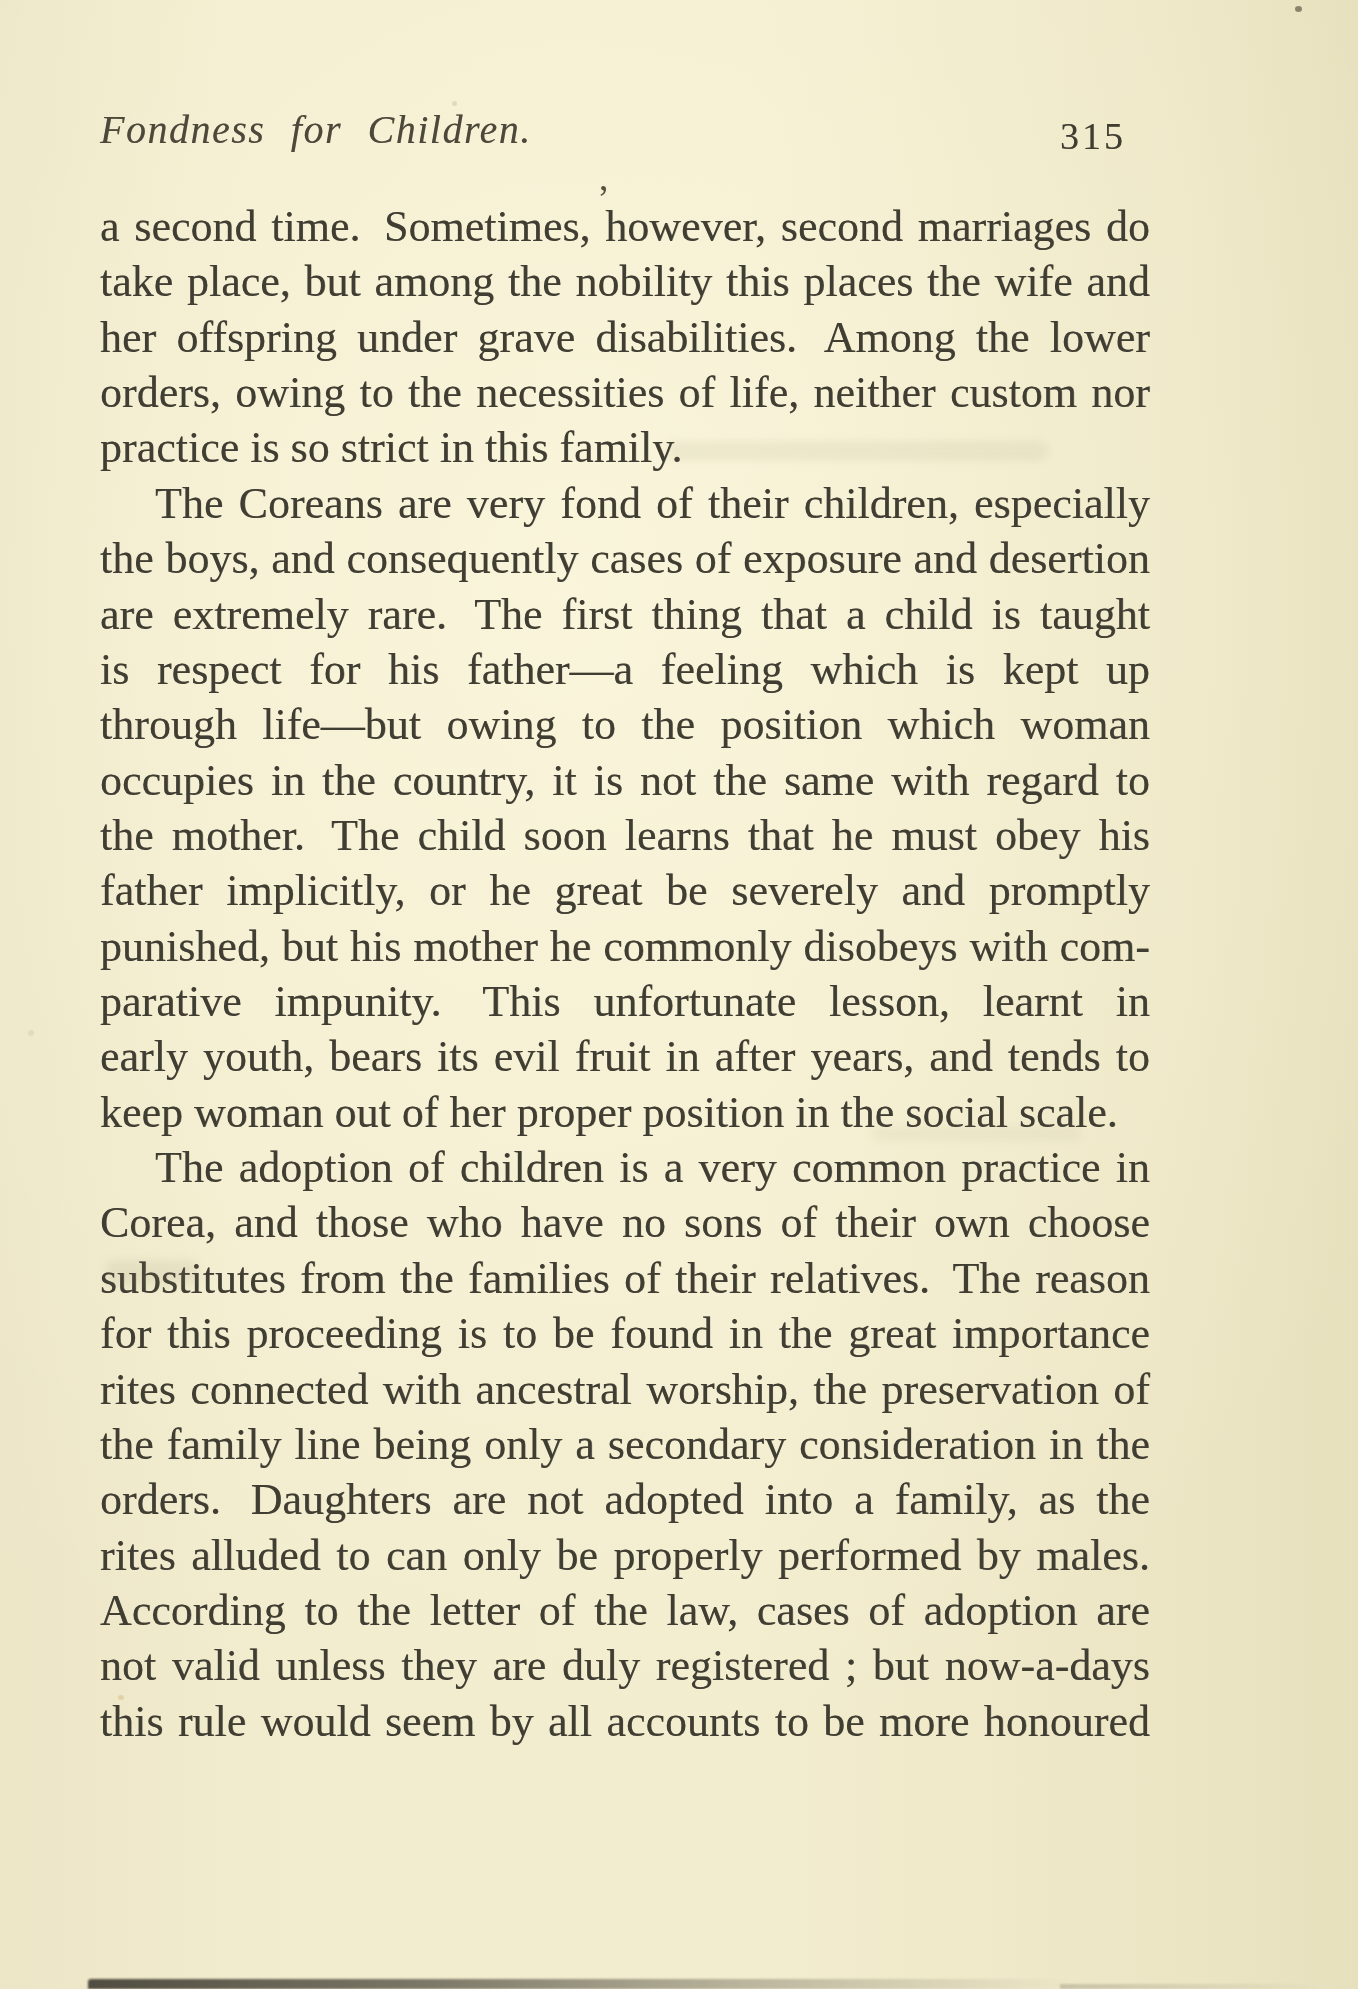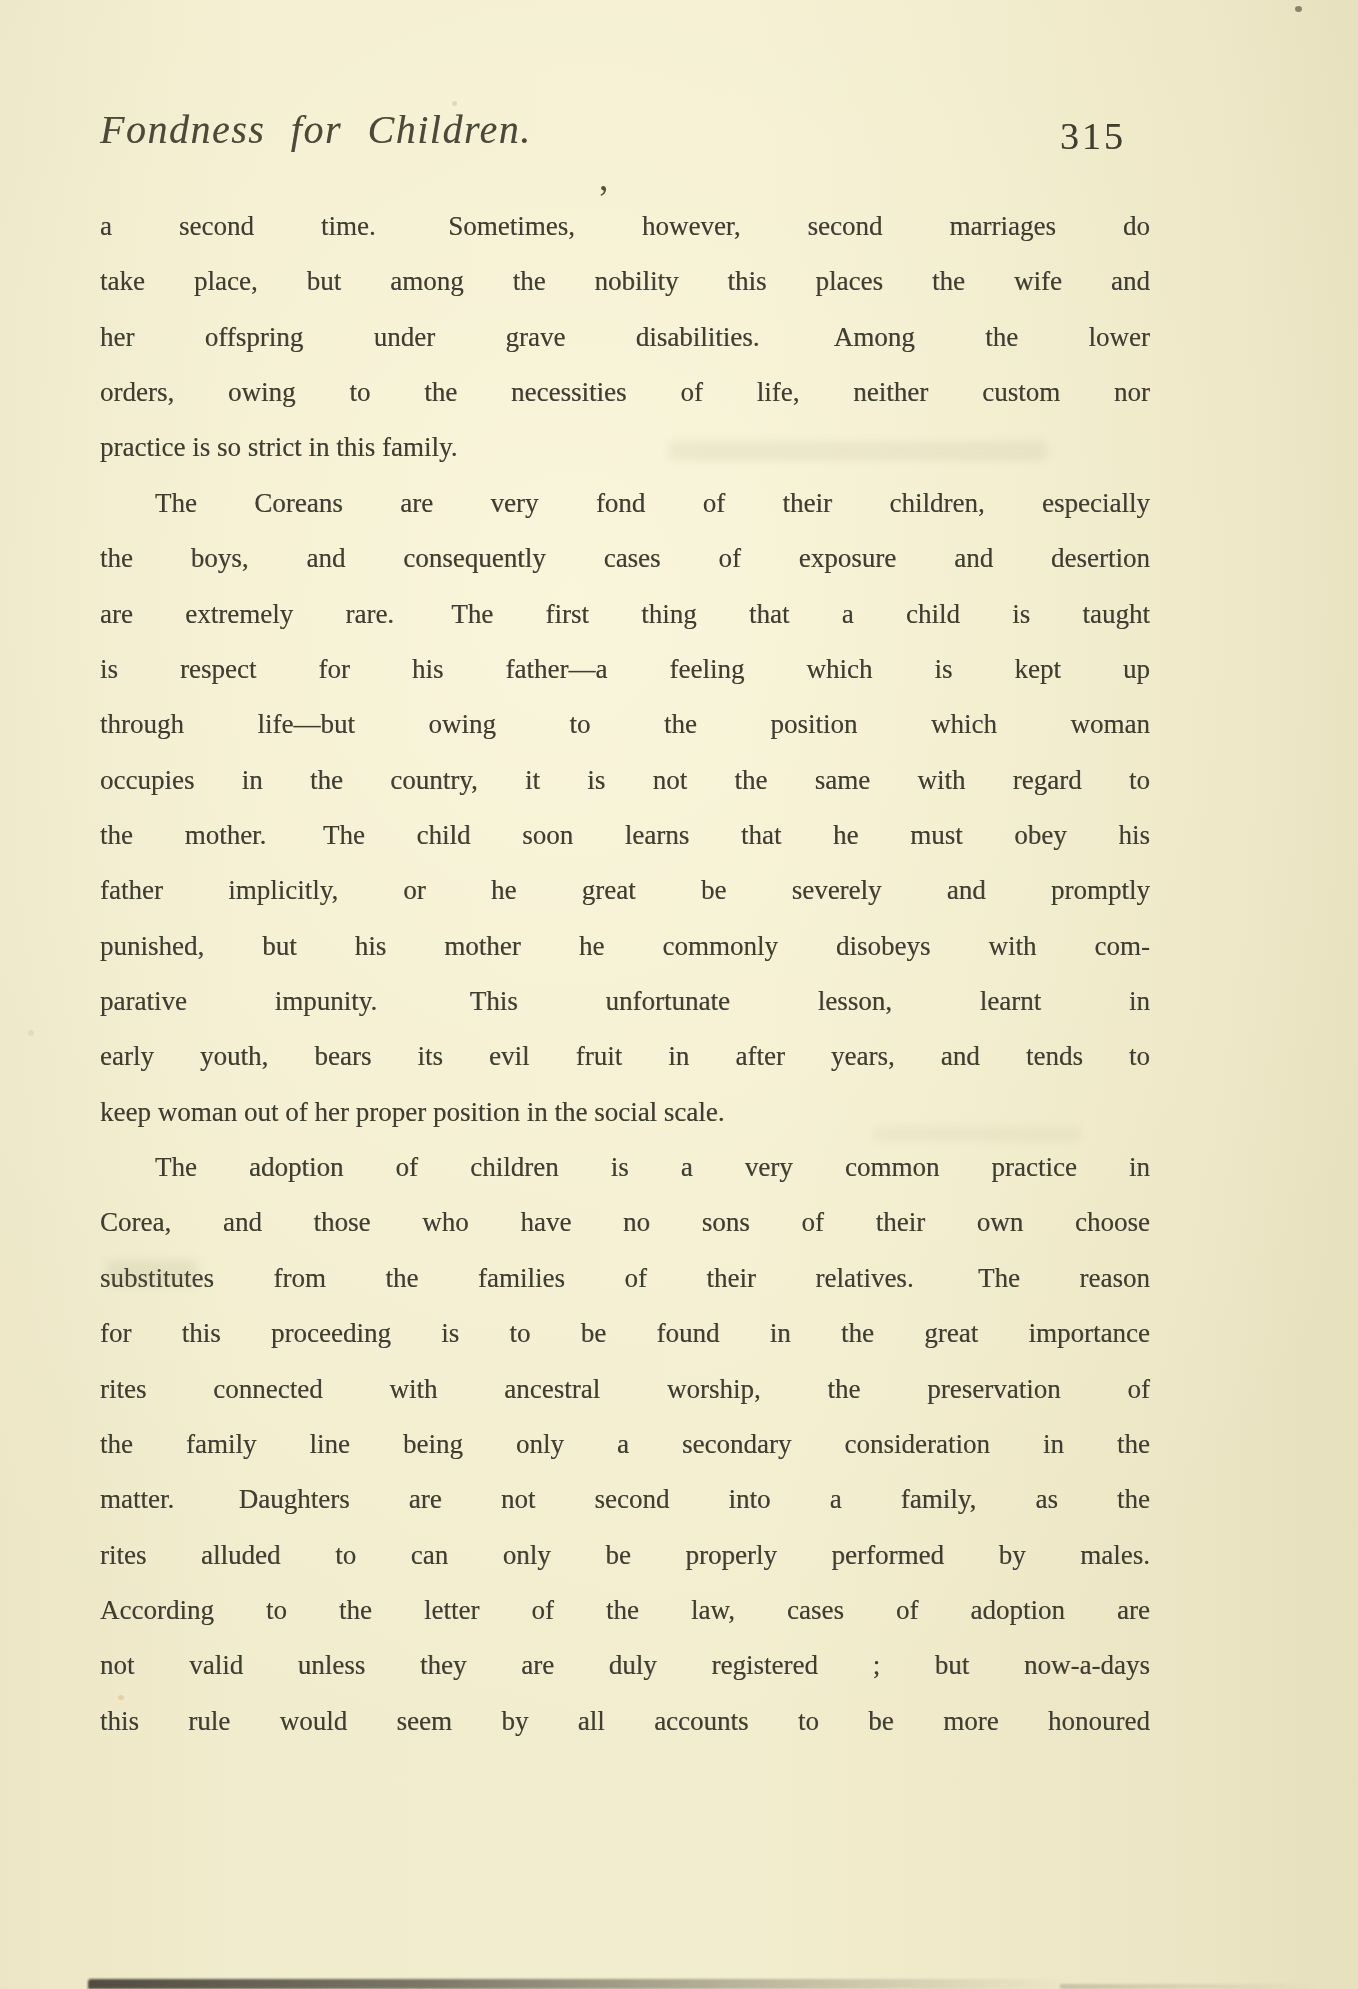--- a/index.html
+++ b/index.html
@@ -47,21 +47,21 @@
     text-shadow: 0.3px 0.3px 0.5px rgba(64,61,49,0.4);
   }
 
   
   .text-block {
     position: absolute;
     left: 100px;
     top: 199px;
     width: 1050px;
     color: #403d33;
-    font-size: 27px;
+    font-size: 44px;
     line-height: 55.36px;
     text-shadow: 0.35px 0.35px 0.55px rgba(62,59,48,0.5);
   }
   .line {
     text-align: justify;
     text-align-last: justify;
     white-space: normal;
   }
   .line.flush { text-align-last: left; }
   .line.indent { text-indent: 55px; }
@@ -161,21 +161,21 @@
         <div class="line">early youth, bears its evil fruit in after years, and tends to</div>
         <div class="line flush">keep woman out of her proper position in the social scale.</div>
       </div>
       <div>
         <div class="line indent">The adoption of children is a very common practice in</div>
         <div class="line">Corea, and those who have no sons of their own choose</div>
         <div class="line">substitutes from the families of their relatives.  The reason</div>
         <div class="line">for this proceeding is to be found in the great importance</div>
         <div class="line">rites connected with ancestral worship, the preservation of</div>
         <div class="line">the family line being only a secondary consideration in the</div>
-        <div class="line">matter.  Daughters are not second into a family, as the</div>
+        <div class="line">orders.  Daughters are not adopted into a family, as the</div>
         <div class="line">rites alluded to can only be properly performed by males.</div>
         <div class="line">According to the letter of the law, cases of adoption are</div>
         <div class="line">not valid unless they are duly registered ; but now-a-days</div>
         <div class="line">this rule would seem by all accounts to be more honoured</div>
       </div>
     </div>
 
   <div class="smudge s1"></div>
   <div class="smudge s2"></div>
   <div class="smudge s3"></div>

